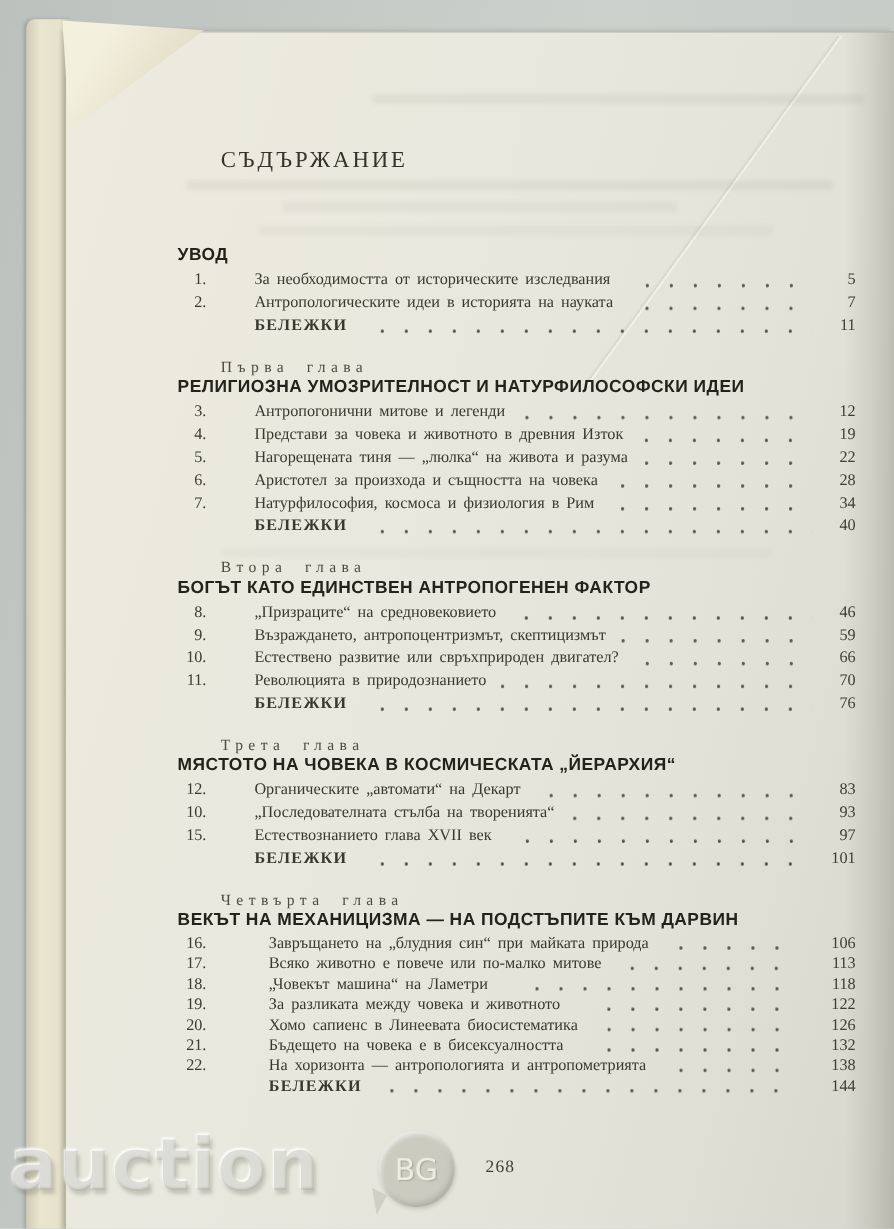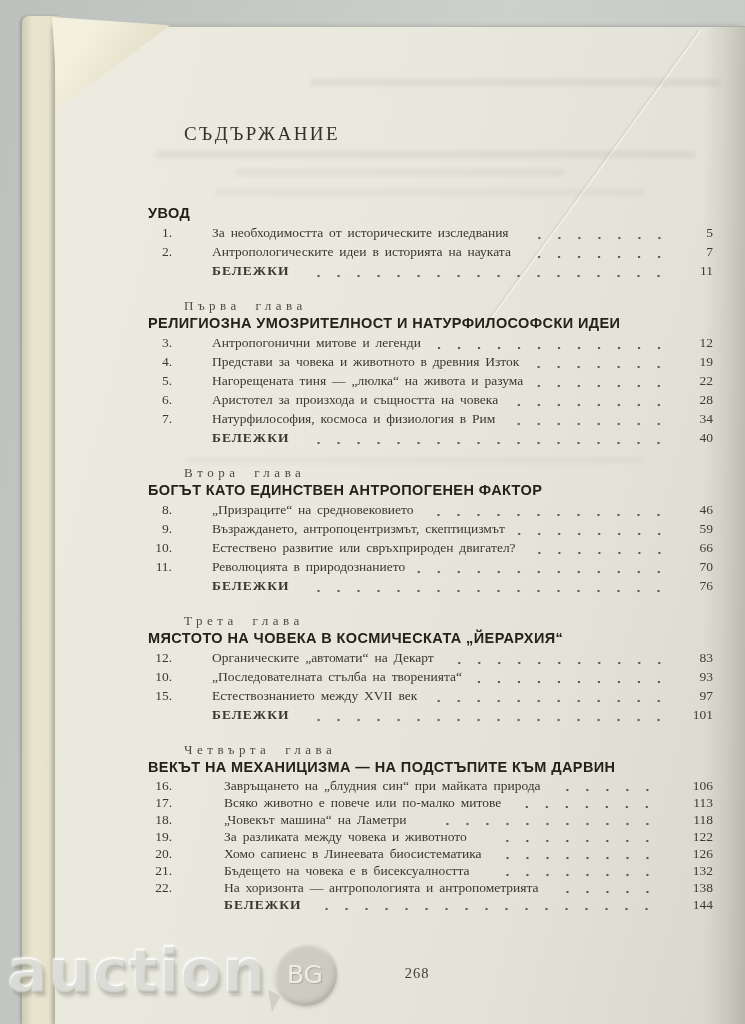--- a/index.html
+++ b/index.html
@@ -66,21 +66,21 @@
   .dots{
     flex:1;height:8px;margin:0 8px 0 12px;align-self:flex-end;
     background-image:radial-gradient(circle at 2px 3px,rgba(58,58,46,.8) 1.15px,rgba(58,58,46,0) 1.6px);
     background-size:20px 6px;background-repeat:repeat-x;background-position:right 0 bottom 1px;
   }
   .pg{width:28px;flex:none;text-align:right;color:#3d3d33;font-size:13.5px;}
   .folio{position:absolute;left:342px;top:938px;width:40px;text-align:center;font-size:14.5px;color:#3f3f36;letter-spacing:1px;}
   
   .watermark{
     position:absolute;left:8px;top:938px;display:flex;align-items:center;z-index:6;
-    font-family:"DejaVu Sans","Liberation Sans",sans-serif;pointer-events:none;
+    font-family:"DejaVu Sans","Liberation Sans",sans-serif;pointer-events:none;gap:42px;
   }
   .wm-text{
     font-size:60px;font-weight:bold;letter-spacing:1px;line-height:1;
     color:rgba(152,152,140,.30);
     text-shadow:-1px -2px 2px rgba(255,255,255,.9),2px 3px 3px rgba(90,90,78,.25);
   }
   .wm-badge{
     position:relative;width:64px;height:64px;border-radius:50%;margin-left:6px;margin-top:4px;
     background:rgba(150,150,138,.32);
     box-shadow:inset 2px 3px 4px rgba(255,255,255,.65),inset -2px -3px 4px rgba(95,95,85,.25),1px 2px 3px rgba(95,95,85,.2);
@@ -245,21 +245,21 @@
 
   <div class="row">
     <span class="num">10.</span>
     <span class="txt">„Последователната стълба на творенията“</span>
     <span class="dots"></span>
     <span class="pg">93</span>
   </div>
 
   <div class="row">
     <span class="num">15.</span>
-    <span class="txt">Естествознанието между XVII век</span>
+    <span class="txt">Естествознанието глава XVII век</span>
     <span class="dots"></span>
     <span class="pg">97</span>
   </div>
 
   <div class="row notes">
     <span class="num"></span>
     <span class="txt">БЕЛЕЖКИ</span>
     <span class="dots"></span>
     <span class="pg">101</span>
   </div>

